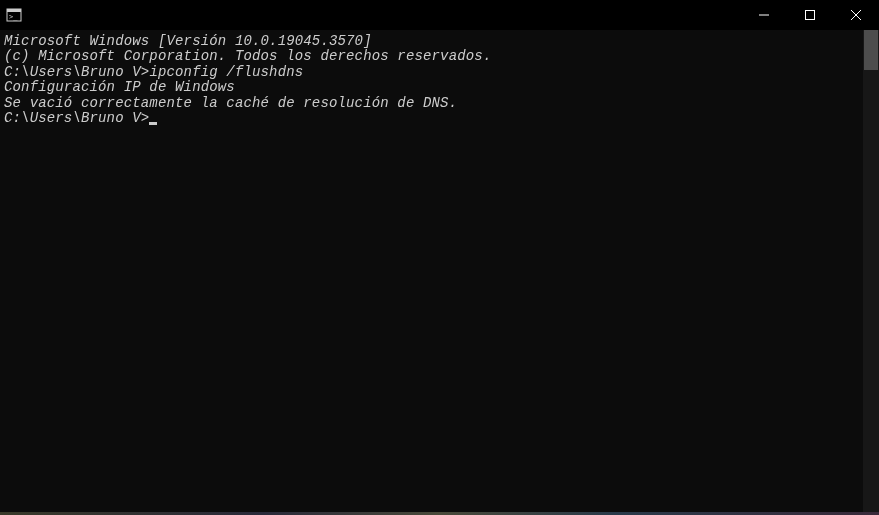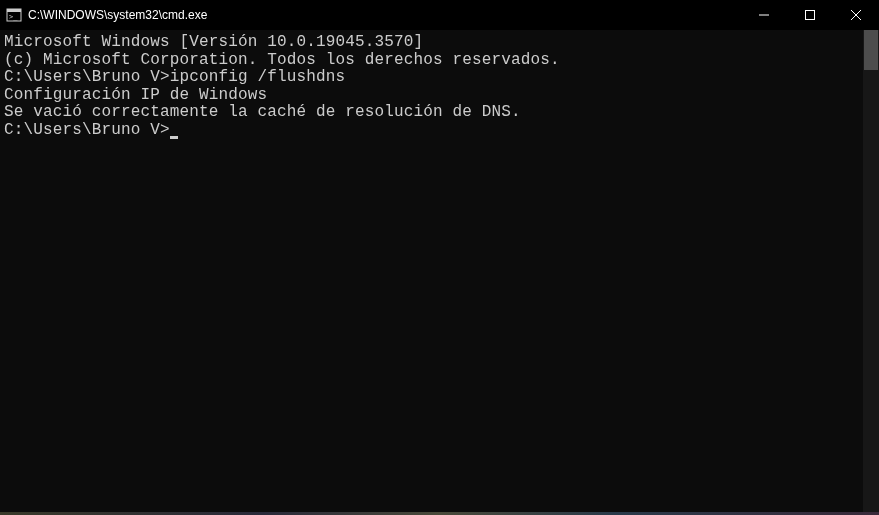--- a/index.html
+++ b/index.html
@@ -57,26 +57,27 @@
     .terminal {
       position: relative;
       height: calc(100% - 33px);
       background: #0c0c0c;
       display: flex;
     }
     .terminal-content {
       flex: 1;
       padding: 4px 4px;
       color: #cccccc;
-      font-size: 16px;
+      font-size: 14px;
       line-height: 1.1;
       white-space: pre;
       font-family: Consolas, 'Courier New', monospace;
       letter-spacing: 0.15px;
       overflow: hidden;
+      font-style: italic;
     }
     .terminal-line {
       display: block;
     }
     .cursor {
       display: inline-block;
       width: 8px;
       height: 3px;
       background: #cccccc;
       vertical-align: bottom;
@@ -109,21 +110,20 @@
 
 <div class="titlebar">
   <div class="titlebar-left">
     <span class="titlebar-icon">
       <svg width="16" height="16" viewBox="0 0 16 16">
         <rect x="1" y="2" width="14" height="12" fill="none" stroke="#ccc" stroke-width="1"></rect>
         <rect x="1" y="2" width="14" height="3" fill="#ccc"></rect>
         <text x="3" y="12" font-size="7" fill="#ccc" font-family="monospace">&gt;_</text>
       </svg>
     </span>
-    <span class="titlebar-title">C:\WINDOWS\system32\cmd.exe</span>
   </div>
   <div class="titlebar-controls">
     <div class="titlebar-btn">
       <svg width="10" height="10" viewBox="0 0 10 10">
         <line x1="0" y1="5" x2="10" y2="5" stroke="#fff" stroke-width="1"></line>
       </svg>
     </div>
     <div class="titlebar-btn">
       <svg width="10" height="10" viewBox="0 0 10 10">
         <rect x="0.5" y="0.5" width="9" height="9" fill="none" stroke="#fff" stroke-width="1"></rect>

